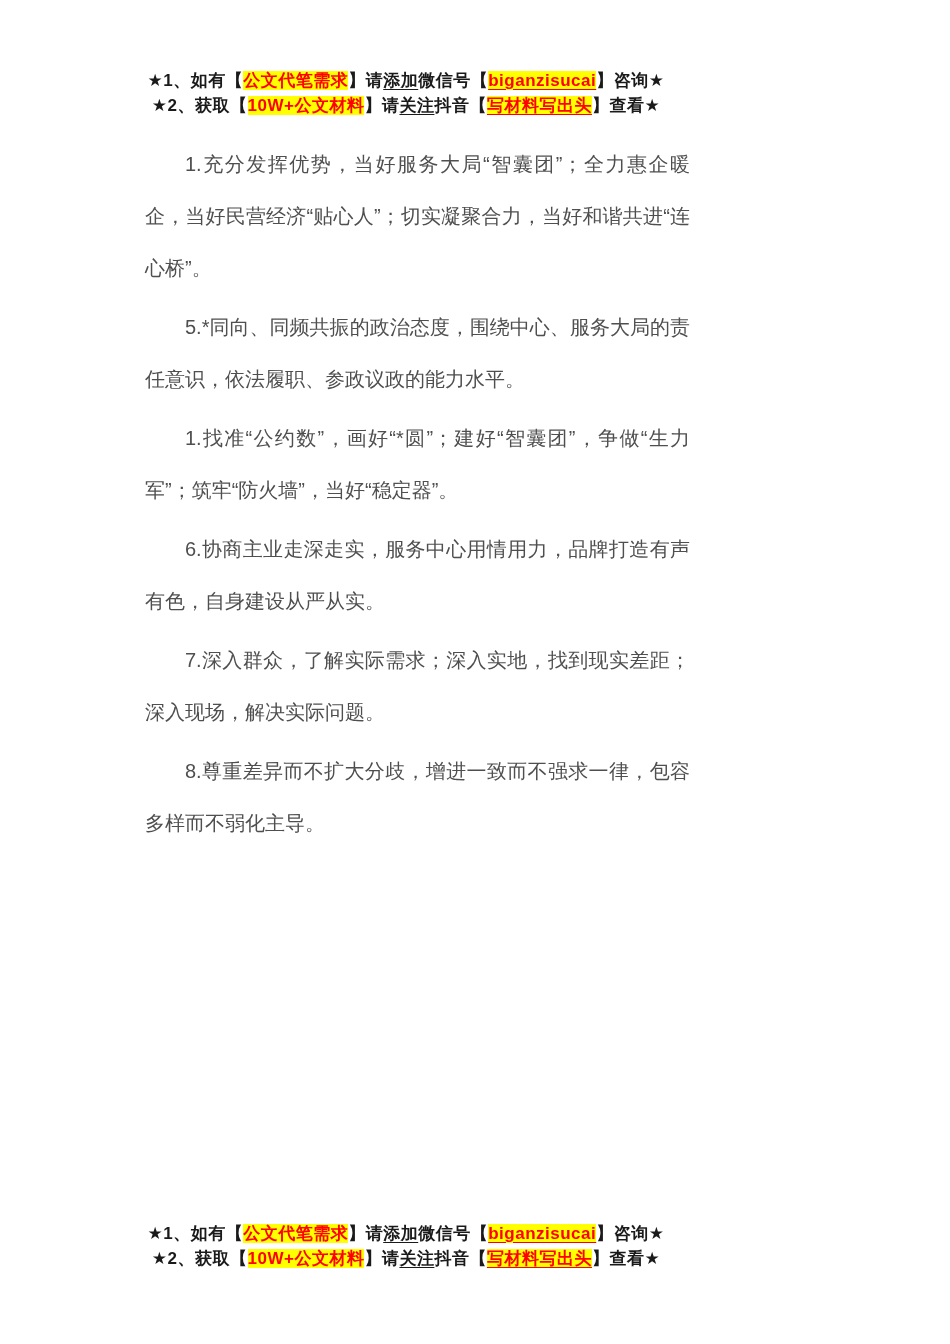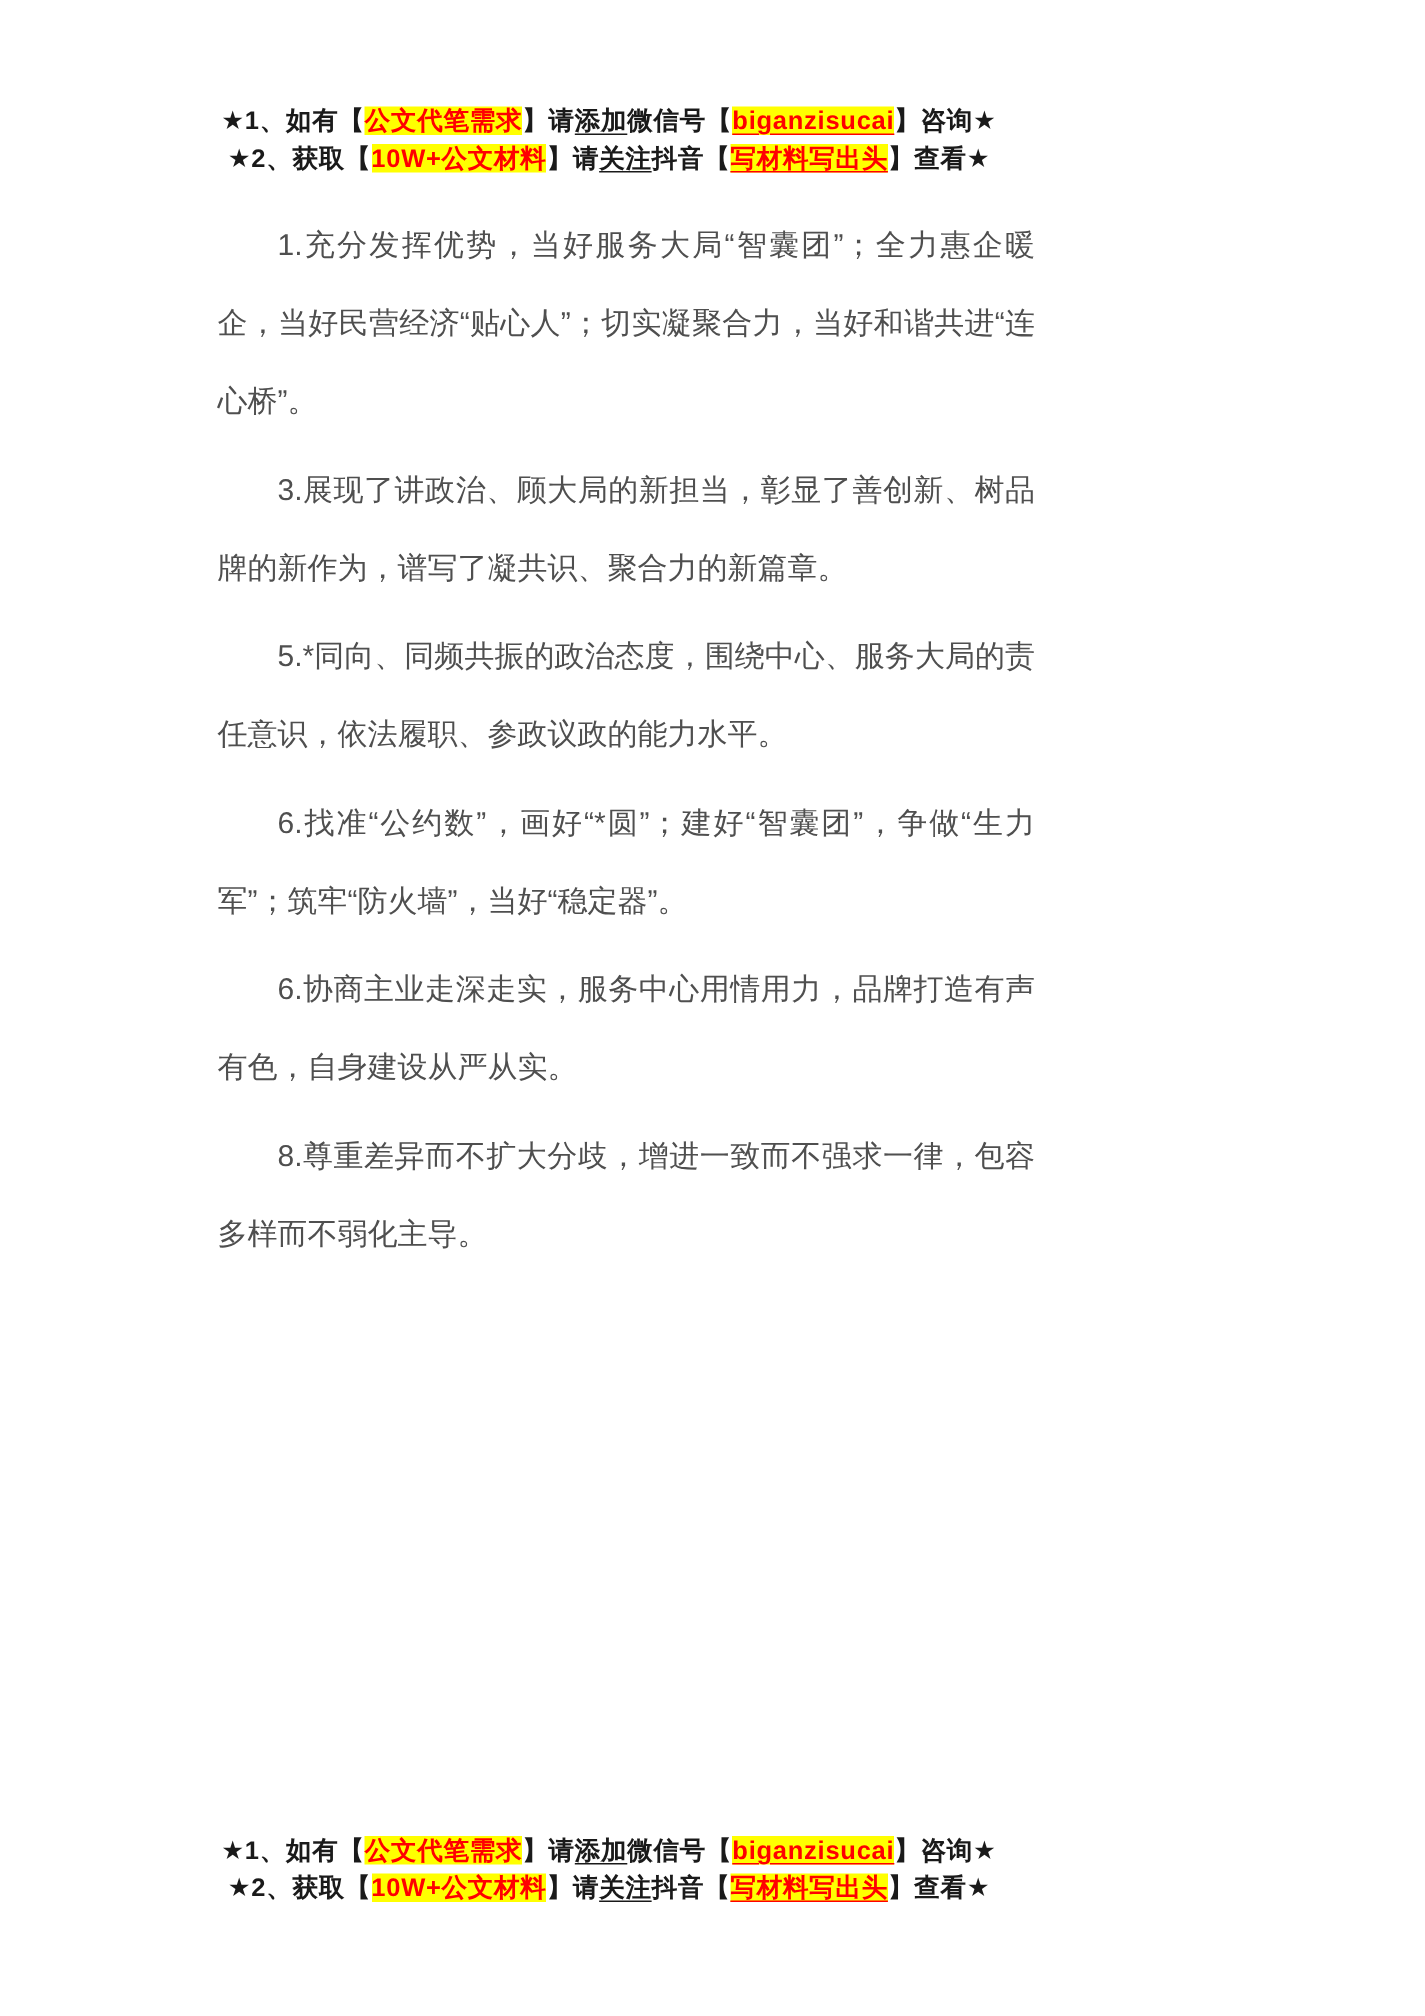--- a/index.html
+++ b/index.html
@@ -46,24 +46,24 @@
       <span class="seg">★1、如有【</span><span class="seg seg-hl">公文代笔需求</span><span class="seg">】请</span><span class="seg seg-ul">添加</span><span class="seg">微信号【</span><span class="seg seg-hl seg-ul">biganzisucai</span><span class="seg">】咨询★</span>
     </div>
     <div>
       <span class="seg">★2、获取【</span><span class="seg seg-hl">10W+公文材料</span><span class="seg">】请</span><span class="seg seg-ul">关注</span><span class="seg">抖音【</span><span class="seg seg-hl seg-ul">写材料写出头</span><span class="seg">】查看★</span>
     </div>
   </div>
 
 
   <div class="doc-body">
     <p>1.充分发挥优势，当好服务大局“智囊团”；全力惠企暖企，当好民营经济“贴心人”；切实凝聚合力，当好和谐共进“连心桥”。</p>
-    <p>3.展现了讲政治、顾大局的新担当，彰显了善创新、树品牌的新作为，谱写了凝共识、聚合力的新篇章。</p>
     <p>5.*同向、同频共振的政治态度，围绕中心、服务大局的责任意识，依法履职、参政议政的能力水平。</p>
-    <p>6.找准“公约数”，画好“*圆”；建好“智囊团”，争做“生力军”；筑牢“防火墙”，当好“稳定器”。</p>
+    <p>1.找准“公约数”，画好“*圆”；建好“智囊团”，争做“生力军”；筑牢“防火墙”，当好“稳定器”。</p>
     <p>6.协商主业走深走实，服务中心用情用力，品牌打造有声有色，自身建设从严从实。</p>
+    <p>7.深入群众，了解实际需求；深入实地，找到现实差距；深入现场，解决实际问题。</p>
     <p>8.尊重差异而不扩大分歧，增进一致而不强求一律，包容多样而不弱化主导。</p>
   </div>
 
   <div class="banner banner-bottom">
     <div>
       <span class="seg">★1、如有【</span><span class="seg seg-hl">公文代笔需求</span><span class="seg">】请</span><span class="seg seg-ul">添加</span><span class="seg">微信号【</span><span class="seg seg-hl seg-ul">biganzisucai</span><span class="seg">】咨询★</span>
     </div>
     <div>
       <span class="seg">★2、获取【</span><span class="seg seg-hl">10W+公文材料</span><span class="seg">】请</span><span class="seg seg-ul">关注</span><span class="seg">抖音【</span><span class="seg seg-hl seg-ul">写材料写出头</span><span class="seg">】查看★</span>
     </div>

